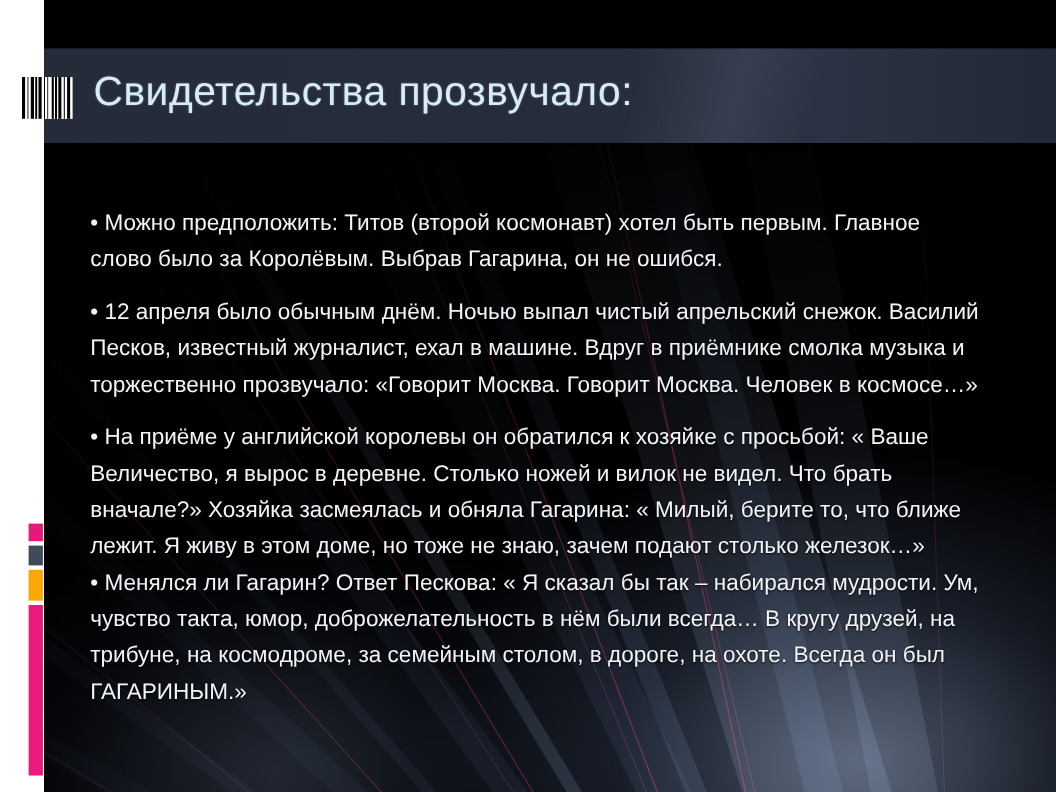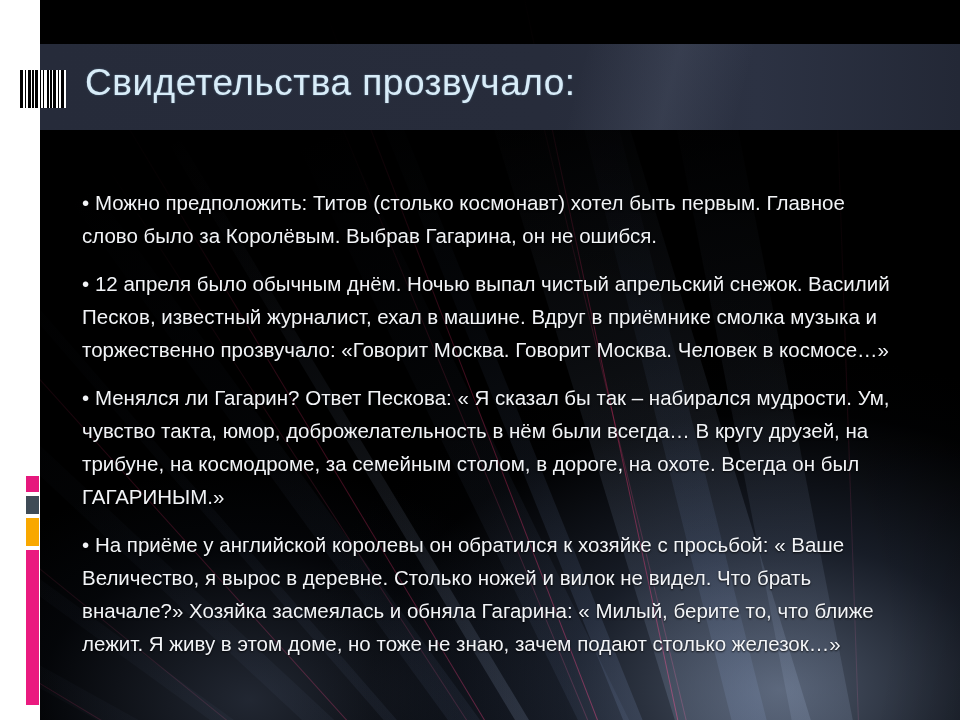--- a/index.html
+++ b/index.html
@@ -148,19 +148,19 @@
       <i style="width: 3px; background: rgb(0, 0, 0);"></i>
       <i style="width: 2px; background: rgb(255, 255, 255);"></i>
       <i style="width: 1px; background: rgb(0, 0, 0);"></i>
       <i style="width: 2px; background: rgb(255, 255, 255);"></i>
       <i style="width: 3px; background: rgb(0, 0, 0);"></i>
       <i style="width: 1px; background: rgb(255, 255, 255);"></i>
     </div>
   <div class="title-text">Свидетельства  прозвучало:</div>
 
   <div class="body-wrap">
-    <p class="para p1"><span class="bull">•</span> <span>Можно предположить: Титов (столько космонавт) хотел быть первым. Главное слово было за Королёвым.  Выбрав Гагарина, он не ошибся.</span></p>
+    <p class="para p1"><span class="bull">•</span> <span>Можно предположить: Титов (второй космонавт) хотел быть первым. Главное слово было за Королёвым.  Выбрав Гагарина, он не ошибся.</span></p>
     <p class="para p2"><span class="bull">•</span> <span>12 апреля было обычным днём. Ночью выпал чистый апрельский снежок. Василий Песков, известный журналист, ехал в машине.  Вдруг в приёмнике смолка музыка и торжественно прозвучало: «Говорит Москва. Говорит Москва. Человек в космосе…»</span></p>
+    <p class="para p4"><span class="bull">•</span> <span>На приёме у английской королевы он обратился к хозяйке с просьбой: « Ваше Величество, я вырос в деревне.  Столько ножей и вилок не видел. Что брать вначале?» Хозяйка засмеялась и обняла Гагарина: « Милый, берите то, что ближе лежит. Я живу в этом доме, но тоже не знаю, зачем подают столько железок…»</span></p>
     <p class="para p3"><span class="bull">•</span> <span>Менялся ли Гагарин? Ответ Пескова: « Я сказал бы так – набирался мудрости. Ум, чувство такта, юмор, доброжелательность в нём были всегда… В кругу друзей, на трибуне, на космодроме, за семейным столом, в дороге, на охоте. Всегда он был ГАГАРИНЫМ.»</span></p>
-    <p class="para p4"><span class="bull">•</span> <span>На приёме у английской королевы он обратился к хозяйке с просьбой: « Ваше Величество, я вырос в деревне.  Столько ножей и вилок не видел. Что брать вначале?» Хозяйка засмеялась и обняла Гагарина: « Милый, берите то, что ближе лежит. Я живу в этом доме, но тоже не знаю, зачем подают столько железок…»</span></p>
   </div>
 
 </div>
 
 </body></html>

